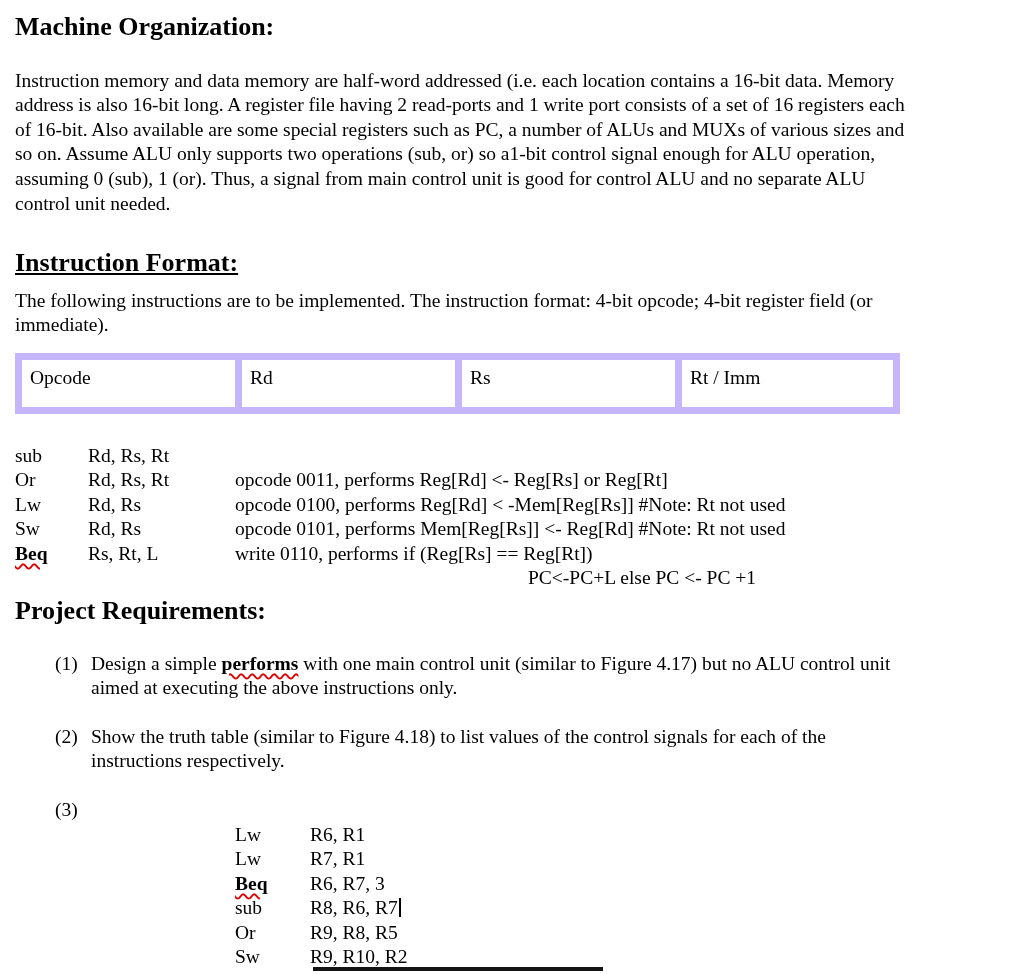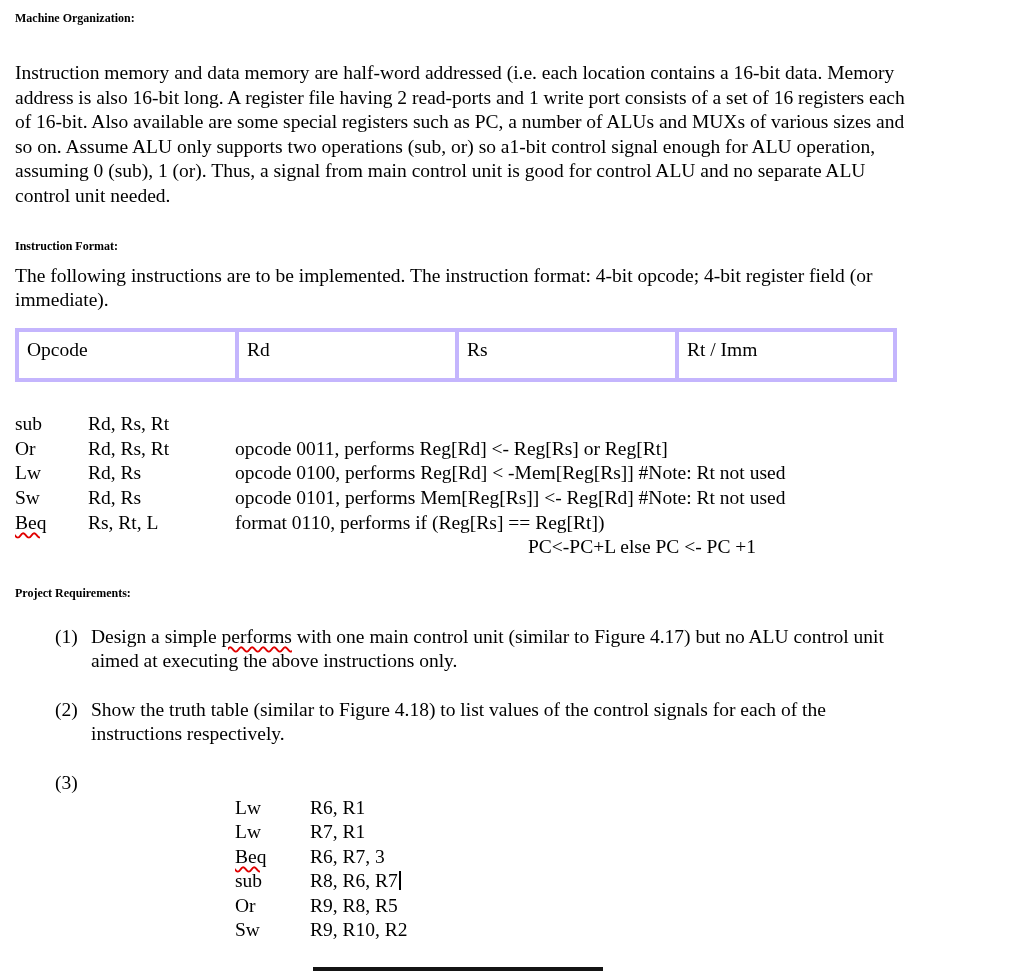--- a/index.html
+++ b/index.html
@@ -10,39 +10,39 @@
     font-family: "Liberation Serif", serif;
     font-size: 19.5px;
     line-height: 1.26;
     overflow: hidden;
     position: relative;
   }
   .page { padding: 11px 16px 0 15px; width: 1024px; }
 
   .sec-heading {
     font-weight: bold;
-    font-size: 12px;
+    font-size: 26px;
   }
   .para {
-    margin-top: 35px;
+    margin-top: 25px;
     width: 900px;
   }
 
   
-  .if-heading { margin-top: 31px; }
+  .if-heading { margin-top: 31px; text-decoration: underline; }
   .if-intro { margin-top: 9px; width: 880px; }
 
   table.fmt-table {
     margin-top: 15px;
     width: 878px;
     border-collapse: collapse;
     table-layout: fixed;
   }
   table.fmt-table td {
-    border: 4px solid #c4b5fd;
+    border: 7px solid #c4b5fd;
     padding: 6px 8px 16px 8px;
     font-size: 19.5px;
     vertical-align: top;
   }
   td.col-opcode { width: 220px; }
   td.col-rd     { width: 220px; }
   td.col-rs     { width: 220px; }
   td.col-rt     { width: 218px; }
 
   .ins-list { margin-top: 30px; }
@@ -54,24 +54,25 @@
   .ins-row .desc { white-space: nowrap; }
   .beq-cont { margin-left: 513px; white-space: nowrap; }
 
   
   .squiggle {
     text-decoration-line: underline;
     text-decoration-style: wavy;
     text-decoration-color: #e00000;
     text-decoration-thickness: 2px;
     text-underline-offset: 3px;
-  }
-
-  
-  .pr-heading { margin-top: 26px; }
+    font-weight: bold;
+  }
+
+  
+  .pr-heading { margin-top: 4px; }
   .req-item {
     display: flex;
     margin-top: 24px;
     margin-left: 40px;
   }
   .req-num { width: 36px; flex: 0 0 36px; }
   .req-text { width: 800px; }
 
   .seq-list { margin-top: 0px; }
   .seq-row {
@@ -138,21 +139,21 @@
       <span class="desc">opcode 0100, performs Reg[Rd] &lt; -Mem[Reg[Rs]] #Note: Rt not used</span>
     </div>
     <div class="ins-row">
       <span class="mn">Sw</span>
       <span class="op">Rd, Rs</span>
       <span class="desc">opcode 0101, performs Mem[Reg[Rs]] &lt;- Reg[Rd] #Note: Rt not used</span>
     </div>
     <div class="ins-row">
       <span class="mn squiggle">Beq</span>
       <span class="op">Rs, Rt, L</span>
-      <span class="desc">format 0110, performs if (Reg[Rs] == Reg[Rt])</span>
+      <span class="desc">write 0110, performs if (Reg[Rs] == Reg[Rt])</span>
     </div>
     <div class="beq-cont">PC&lt;-PC+L else PC &lt;- PC +1</div>
   </div>
 
   <div class="sec-heading pr-heading">Project Requirements:</div>
 
   <div class="req-item">
     <span class="req-num">(1)</span>
     <span class="req-text"><span>Design a simple </span><span class="squiggle">performs</span><span> with one main control unit (similar to Figure 4.17) but no ALU control unit aimed at executing the above instructions only.</span></span>
   </div>

